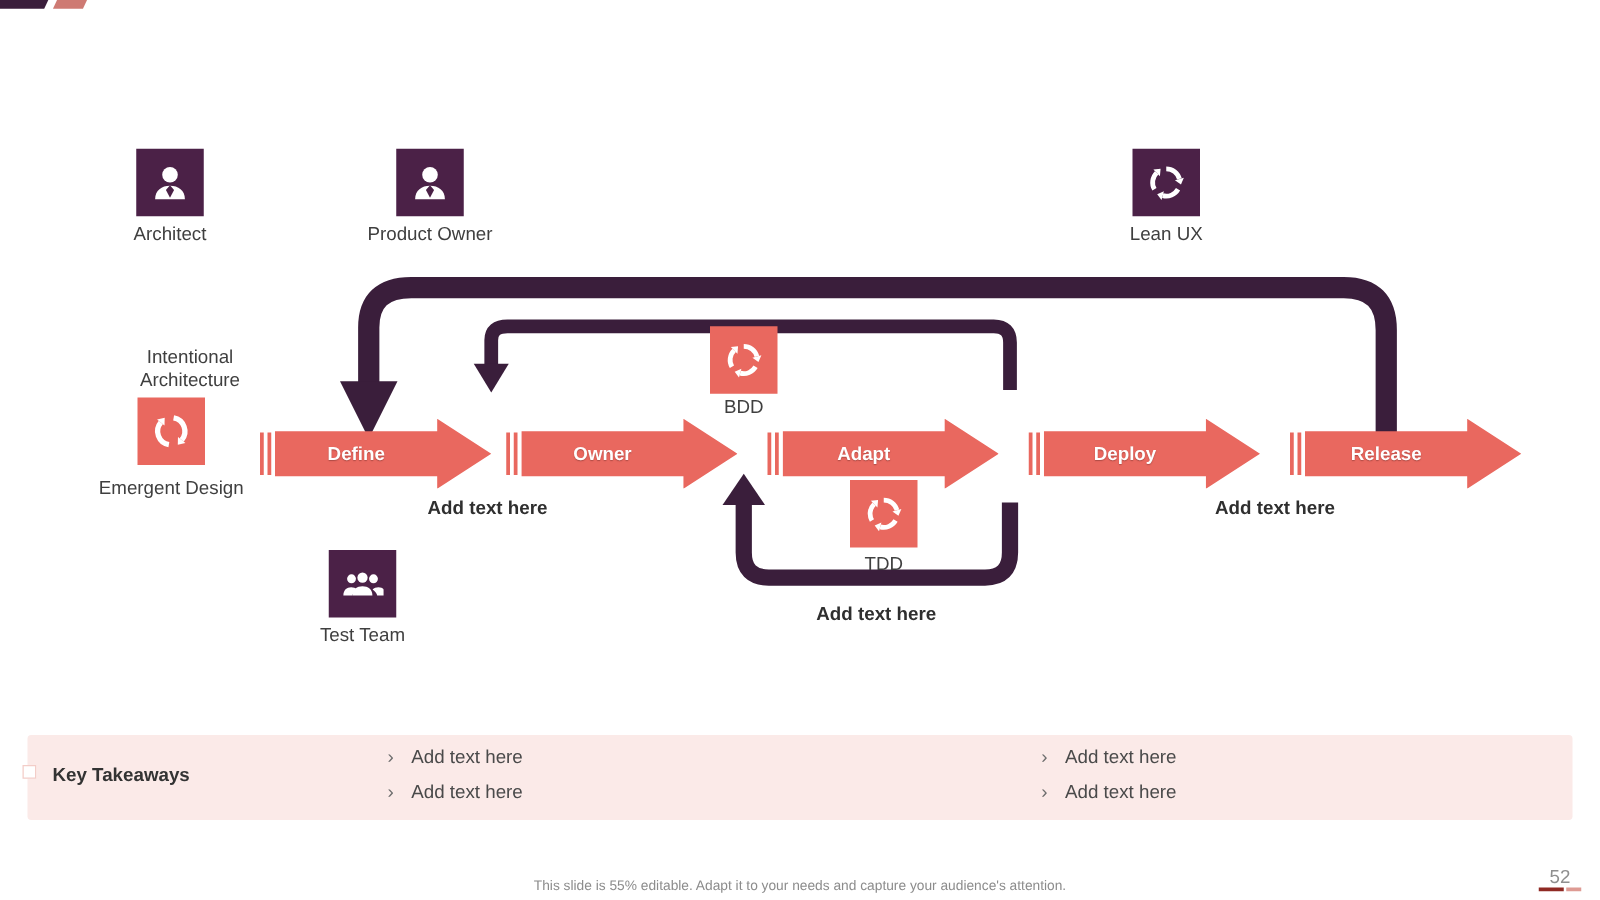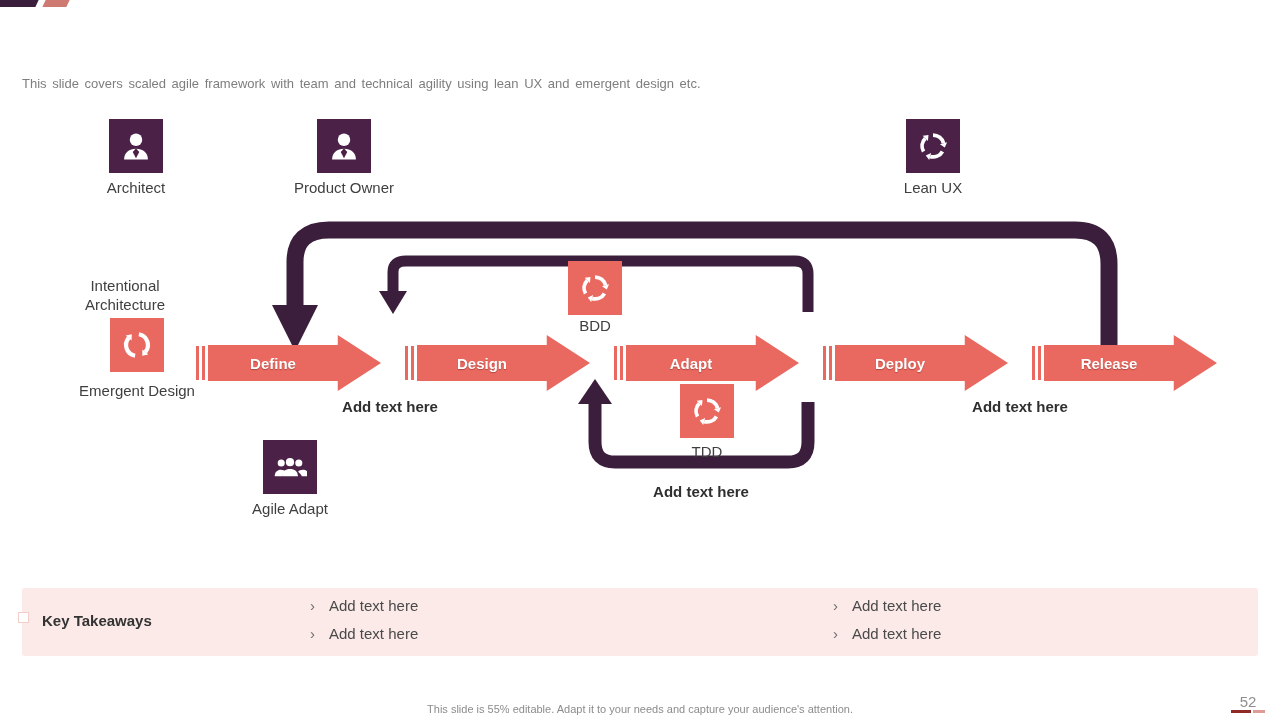--- a/index.html
+++ b/index.html
@@ -100,21 +100,20 @@
       </g>
     </symbol>
   </defs>
 </svg>
 
 <div class="slide">
 
   <div class="bar purple"></div>
   <div class="bar coral"></div>
 
-  <div class="abs subtitle">This slide covers scaled agile framework with team and technical agility using lean UX and emergent design etc.</div>
 
   <div class="ibox purple" style="left:109px;top:119px;">
     <svg>
         <use href="#sym-person"></use>
       </svg>
   </div>
   <div class="ilabel" style="left:59px;top:179px;width:154px;">Architect</div>
 
   <div class="ibox purple" style="left:317px;top:119px;">
     <svg>
@@ -132,21 +131,21 @@
 
   <svg class="loops" width="1280" height="720" viewBox="0 0 1280 720">
     <path d="M1109 351 L1109 264 Q1109 230 1075 230 L329 230 Q295 230 295 262 L295 307" stroke="#3A1E3B" stroke-width="17" fill="none"></path>
     <polygon points="272,305 318,305 295,351" fill="#3A1E3B"></polygon>
     <path d="M808 312 L808 274 Q808 261 795 261 L406 261 Q393 261 393 272 L393 293" stroke="#3A1E3B" stroke-width="11" fill="none"></path>
     <polygon points="379,291 407,291 393,314" fill="#3A1E3B"></polygon>
     <path d="M808 402 L808 442 Q808 462 788 462 L615 462 Q595 462 595 442 L595 403" stroke="#3A1E3B" stroke-width="13" fill="none"></path>
     <polygon points="578,404 612,404 595,379" fill="#3A1E3B"></polygon>
   </svg>
 
-  <div class="annotation" style="left:54px;top:276px;width:142px;">Intentional Architecture</div>
+  <div class="annotation" style="left:81px;top:276px;width:142px;">Intentional Architecture</div>
   <div class="ibox coral" style="left:110px;top:318px;z-index:2;">
     <svg>
         <use href="#sym-cycle2"></use>
       </svg>
   </div>
   <div class="annotation" style="left:46px;top:381px;width:182px;">Emergent Design</div>
 
   <div class="ibox coral" style="left:568px;top:261px;z-index:2;">
     <svg>
         <use href="#sym-cycle3"></use>
@@ -159,33 +158,33 @@
         <use href="#sym-cycle3"></use>
       </svg>
   </div>
   <div class="small-label" style="left:680px;top:443px;width:54px;text-align:center;">TDD</div>
 
   <div class="ibox purple" style="left:263px;top:440px;z-index:2;">
     <svg>
         <use href="#sym-group"></use>
       </svg>
   </div>
-  <div class="small-label" style="left:233px;top:500px;width:114px;">Agile Adapt</div>
-
-  <div class="stage" style="left:196px;top:335px;">
+  <div class="small-label" style="left:233px;top:500px;width:114px;">Test Team</div>
+
+  <div class="stage" style="left:208px;top:335px;">
     <div class="stripe s1"></div>
     <div class="stripe s2"></div>
     <div class="arrow"></div>
     <div class="slabel">Define</div>
   </div>
   <div class="stage" style="left:405px;top:335px;">
     <div class="stripe s1"></div>
     <div class="stripe s2"></div>
     <div class="arrow"></div>
-    <div class="slabel">Design</div>
+    <div class="slabel">Owner</div>
   </div>
   <div class="stage" style="left:614px;top:335px;">
     <div class="stripe s1"></div>
     <div class="stripe s2"></div>
     <div class="arrow"></div>
     <div class="slabel">Adapt</div>
   </div>
   <div class="stage" style="left:1032px;top:335px;">
     <div class="stripe s1"></div>
     <div class="stripe s2"></div>

